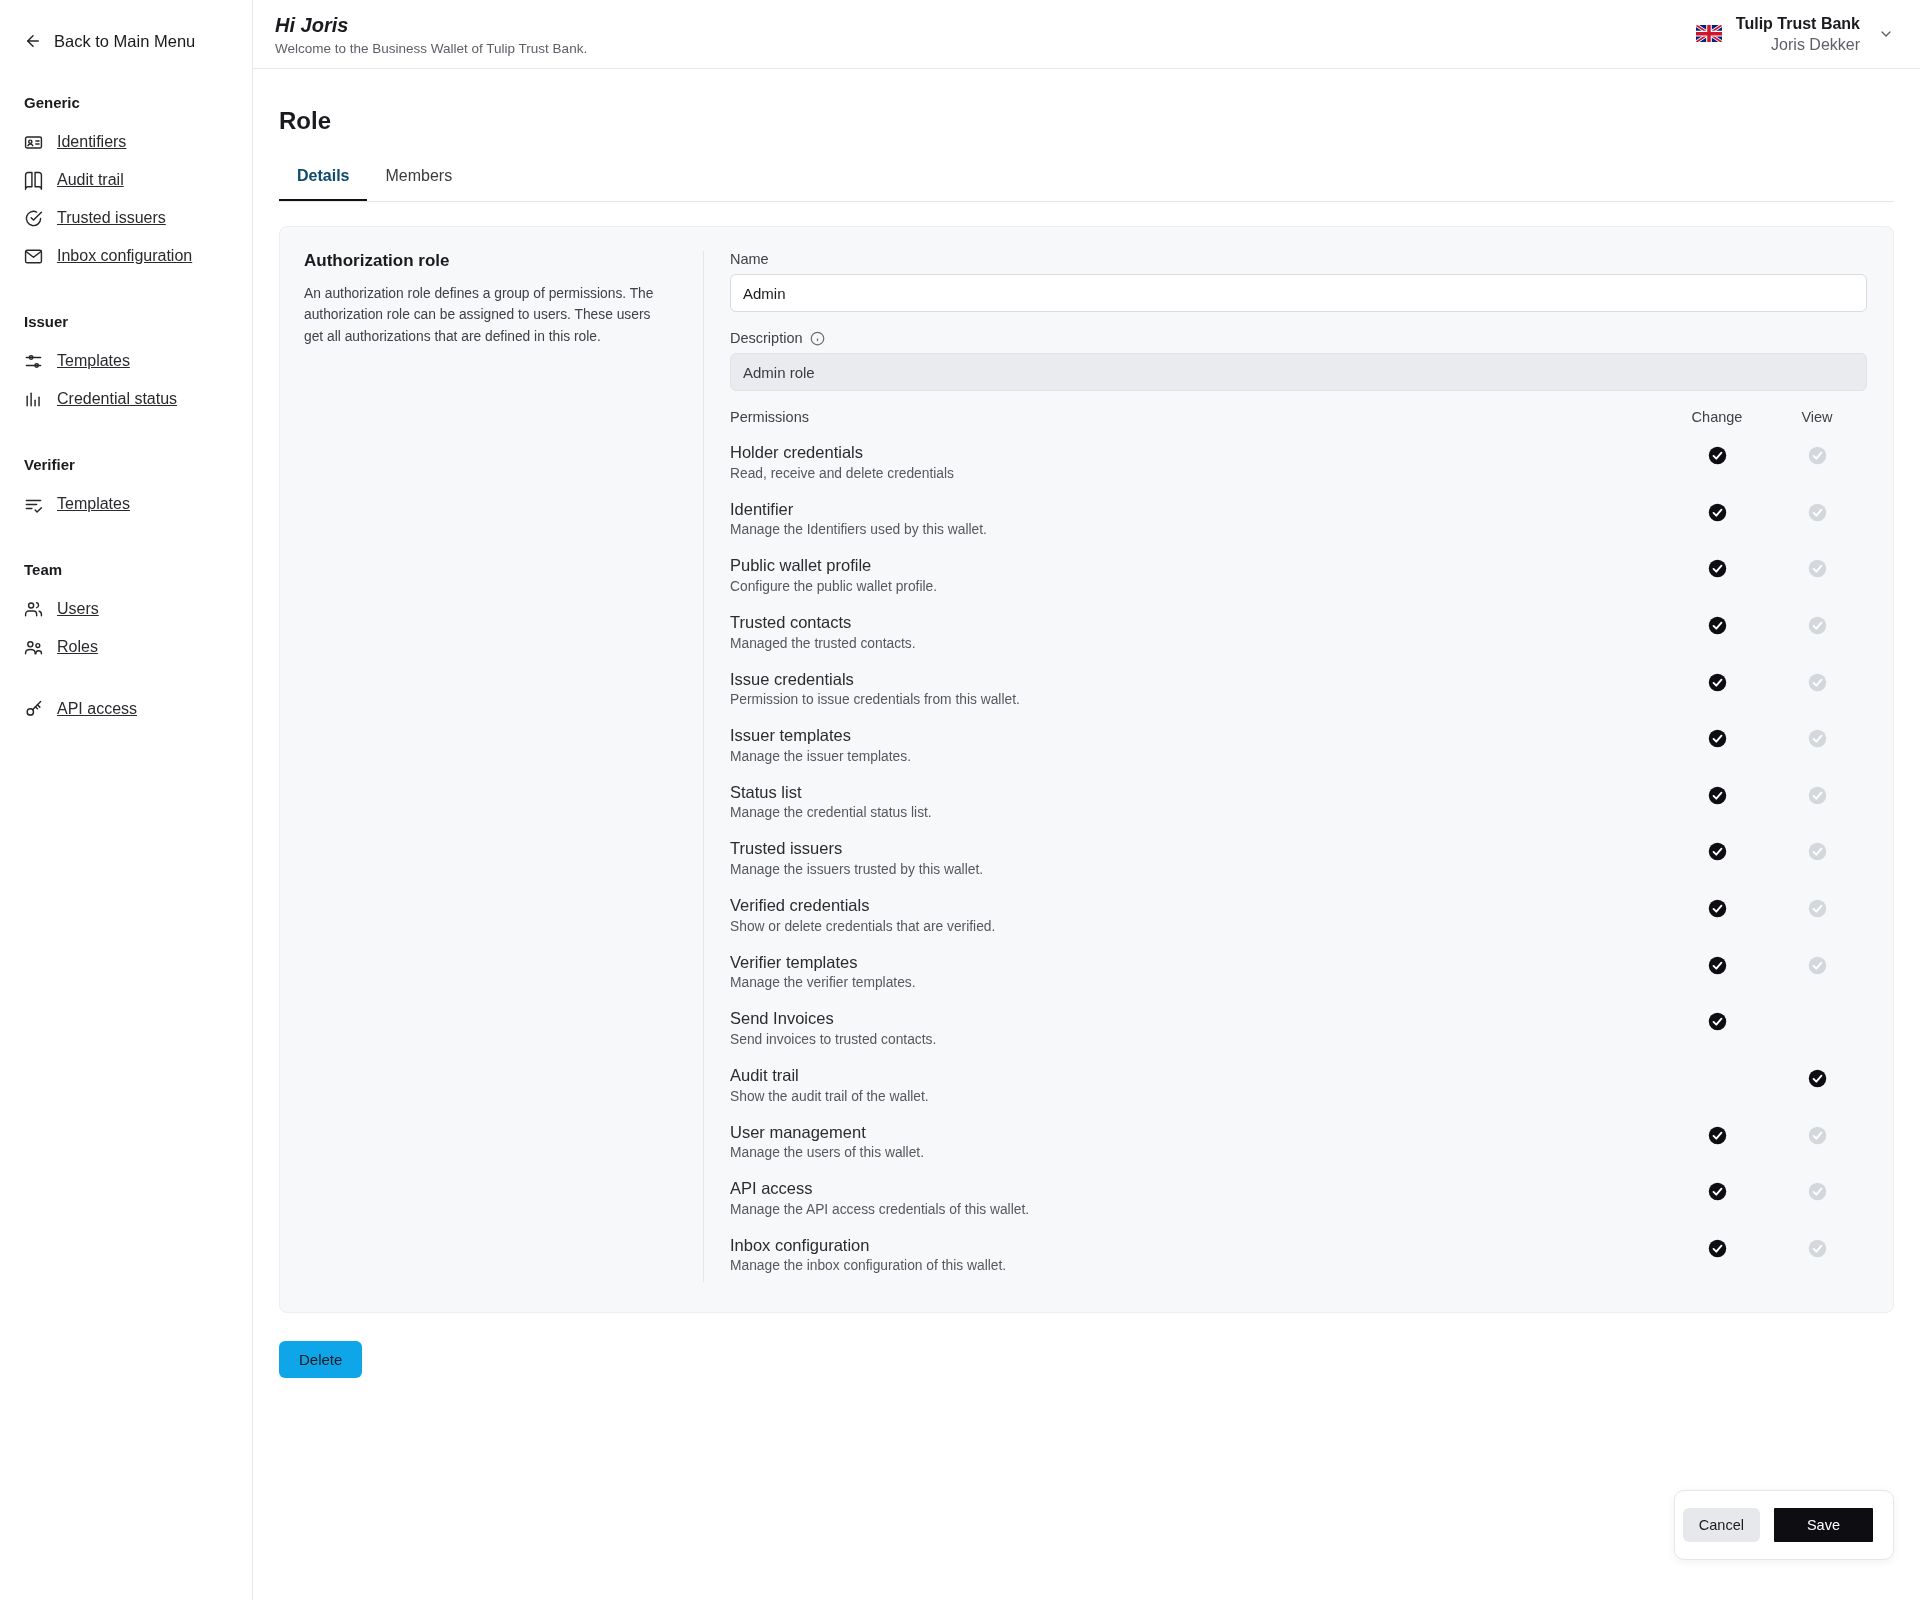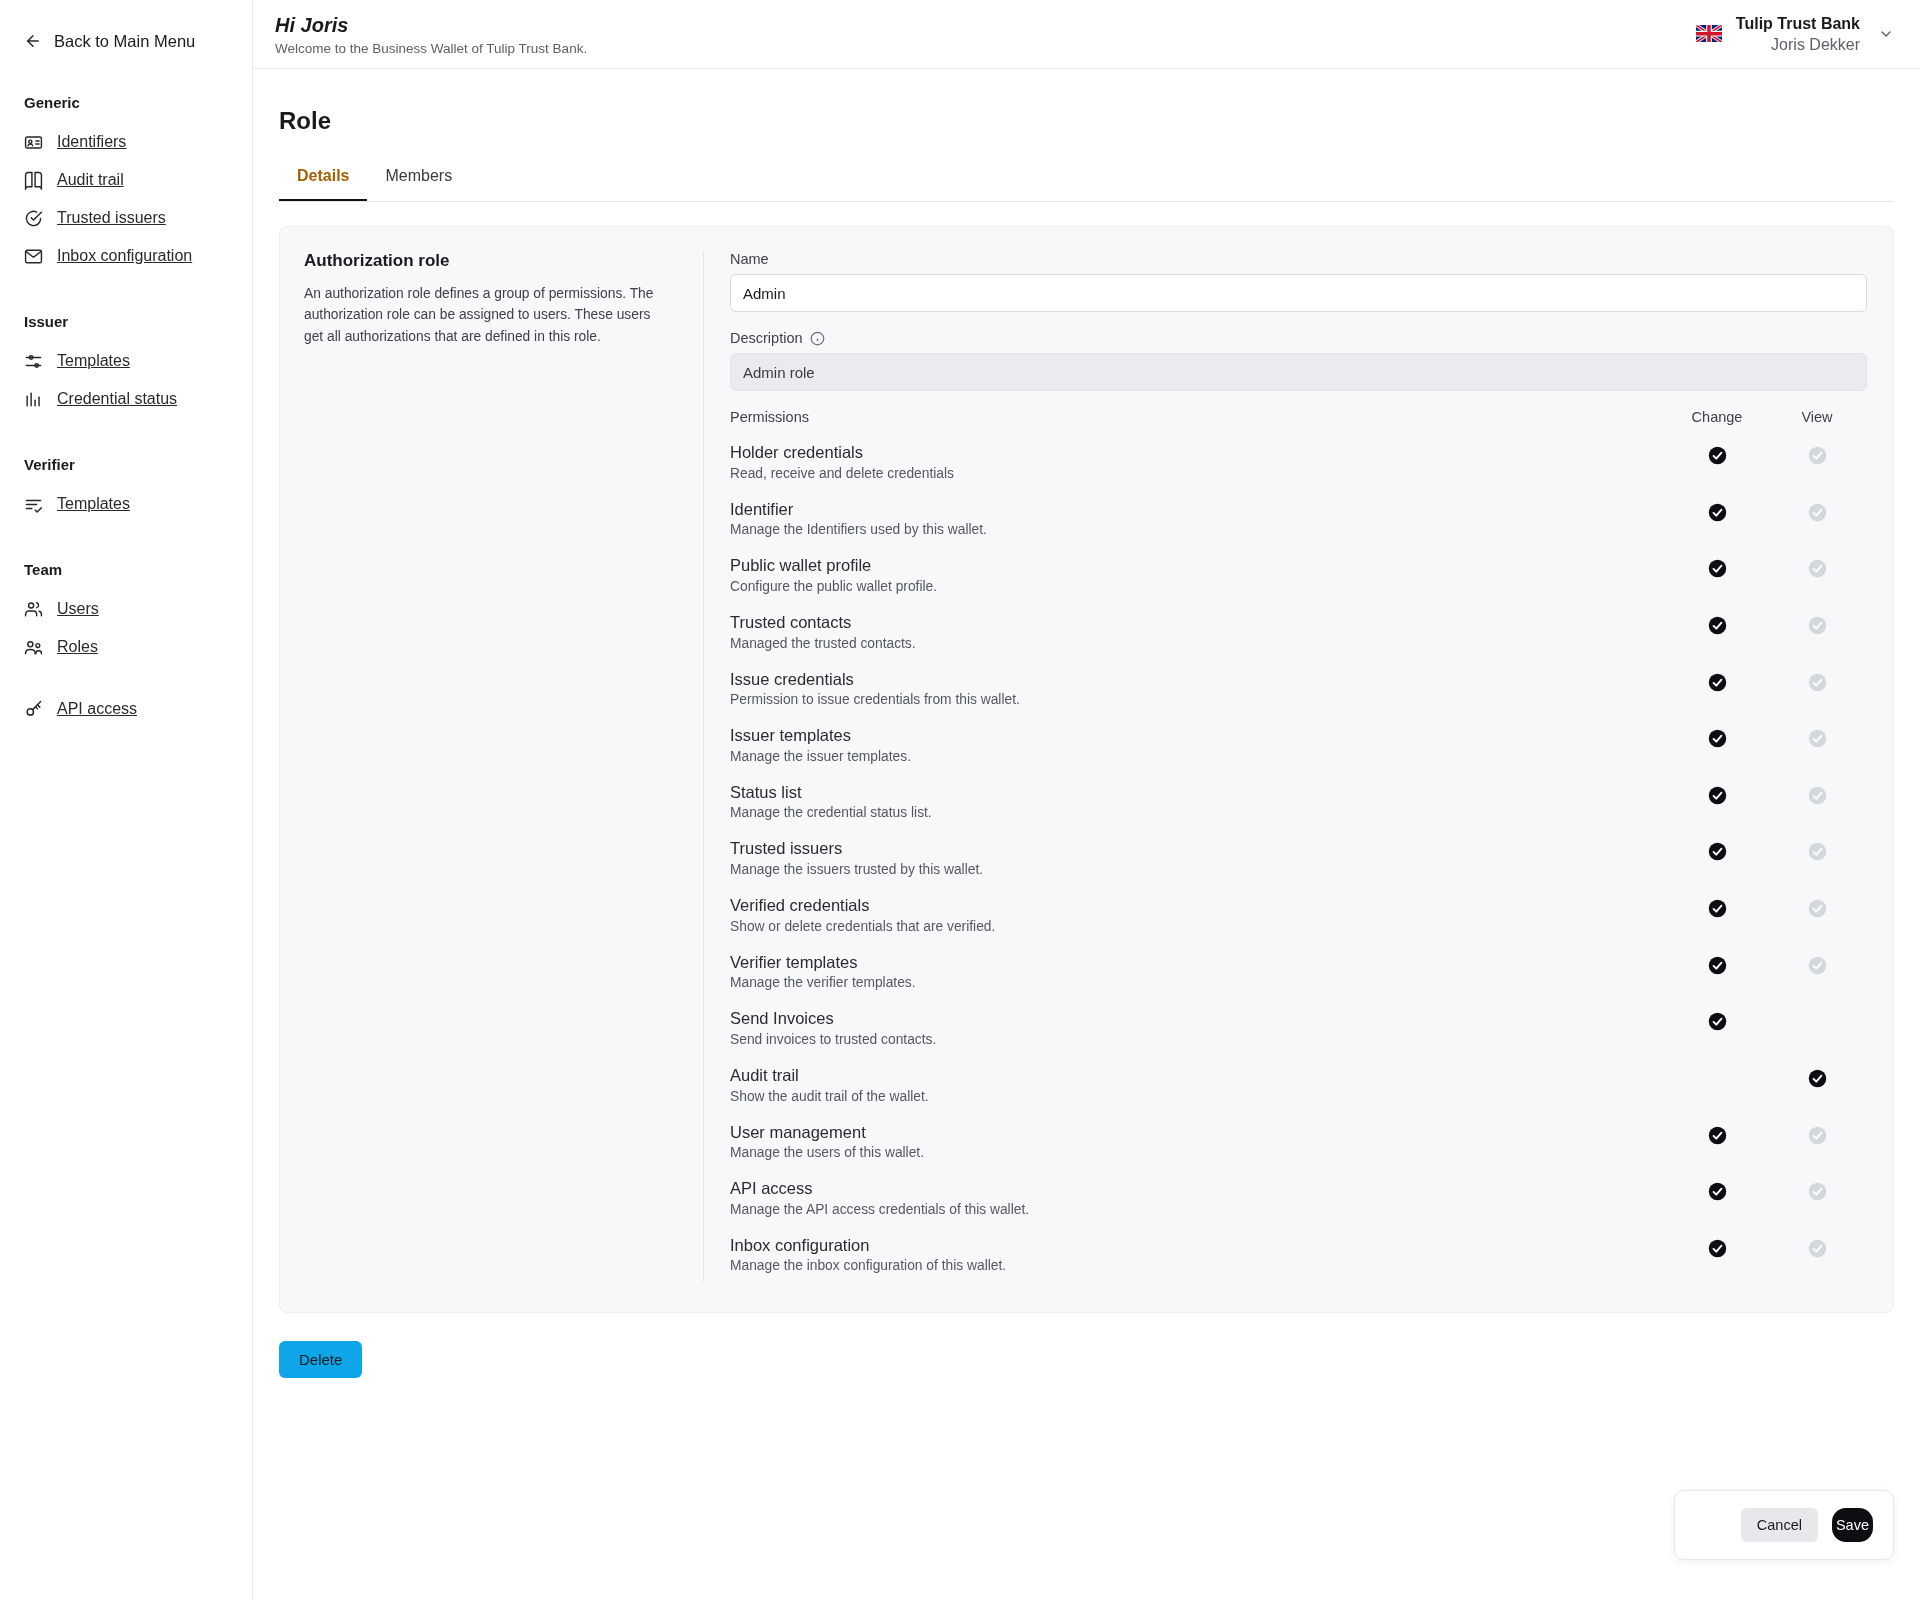--- a/index.html
+++ b/index.html
@@ -53,21 +53,21 @@
   .org-user { font-size: 16px; color: #5c5f66; text-align: right; margin-top: 2px; }
   .chev { width: 16px; height: 16px; color: #5c5f66; margin-left: 4px; }
 
   .content { padding: 28px 26px 0 26px; }
   .page-title { font-size: 24px; font-weight: bold; margin: 10px 0 22px 0; }
 
   .tabs { display: flex; gap: 0; border-bottom: 1px solid #e6e7ea; }
   .tab {
     font-size: 16px; padding: 10px 18px 14px 18px; cursor: pointer; color: #3a3a40;
   }
-  .tab.active { font-weight: bold; color: #a16207; border-bottom: 2px solid #111114; }
+  .tab.active { font-weight: bold; color: #0c4a6e; border-bottom: 2px solid #111114; }
 
   .card {
     margin-top: 24px;
     background: #f7f8fa;
     border: 1px solid #eceef1;
     border-radius: 8px;
     display: flex;
     padding: 24px 26px 30px 24px;
   }
   .card-left { width: 400px; min-width: 400px; border-right: 1px solid #e4e6ea; padding-right: 28px; }
@@ -111,21 +111,21 @@
     background: #ffffff; border: 1px solid #e6e7ea; border-radius: 10px;
     box-shadow: 0 2px 10px rgba(0,0,0,.06);
     padding: 17px 20px; display: flex; gap: 14px; align-items: center;
     width: 220px; justify-content: flex-end;
   }
   .btn-cancel {
     background: #e7e8ec; border: none; border-radius: 6px; padding: 9px 16px;
     font-size: 14.5px; cursor: pointer; color: #1b1b1f; font-family: "Liberation Sans", sans-serif;
   }
   .btn-save {
-    background: #0e0e12; color: #fff; border: none; border-radius: 14px; padding: 9px 4px;
+    background: #0e0e12; color: #fff; border: none; border-radius: 1px; padding: 9px 33px;
     font-size: 14.5px; cursor: pointer; font-family: "Liberation Sans", sans-serif;
   }
 </style>
 </head>
 <body>
 
 <div class="app">
 
   <aside class="sidebar">
     <div class="back-row">

